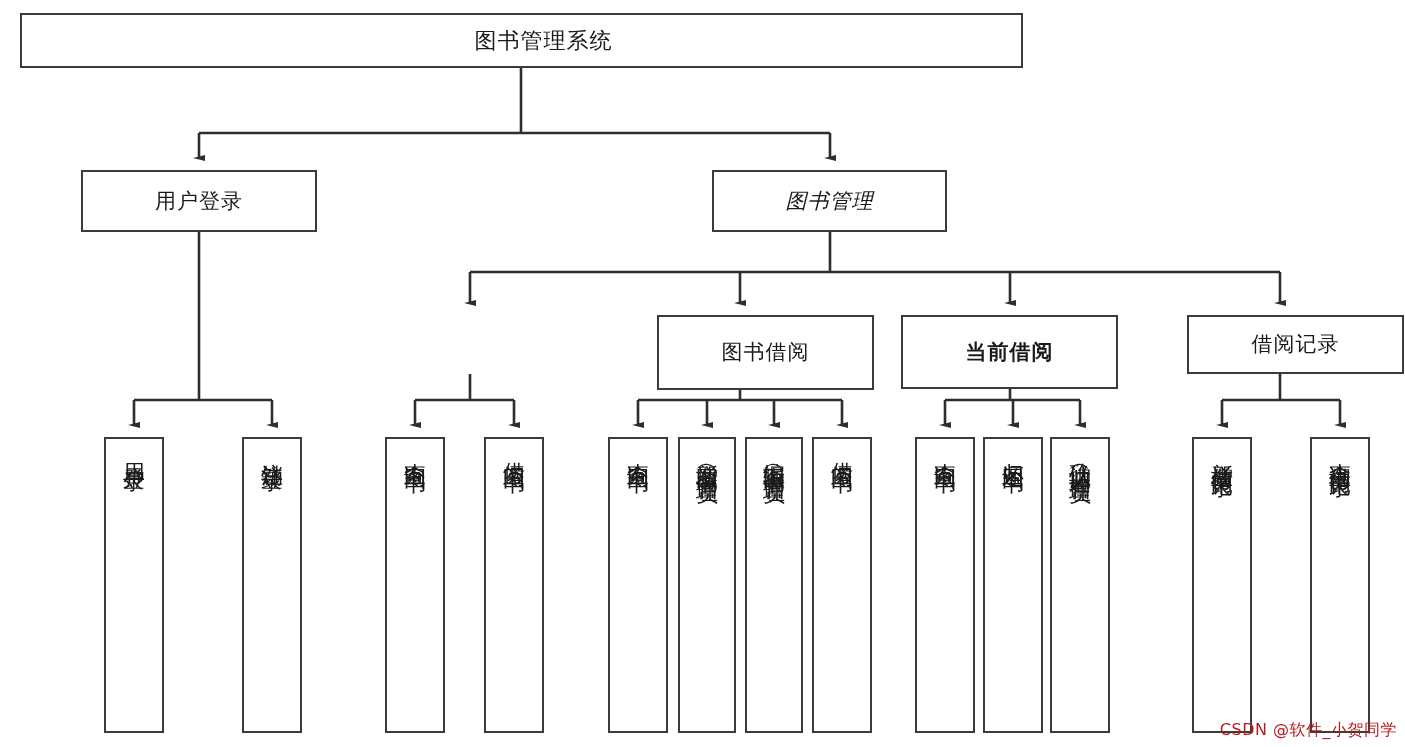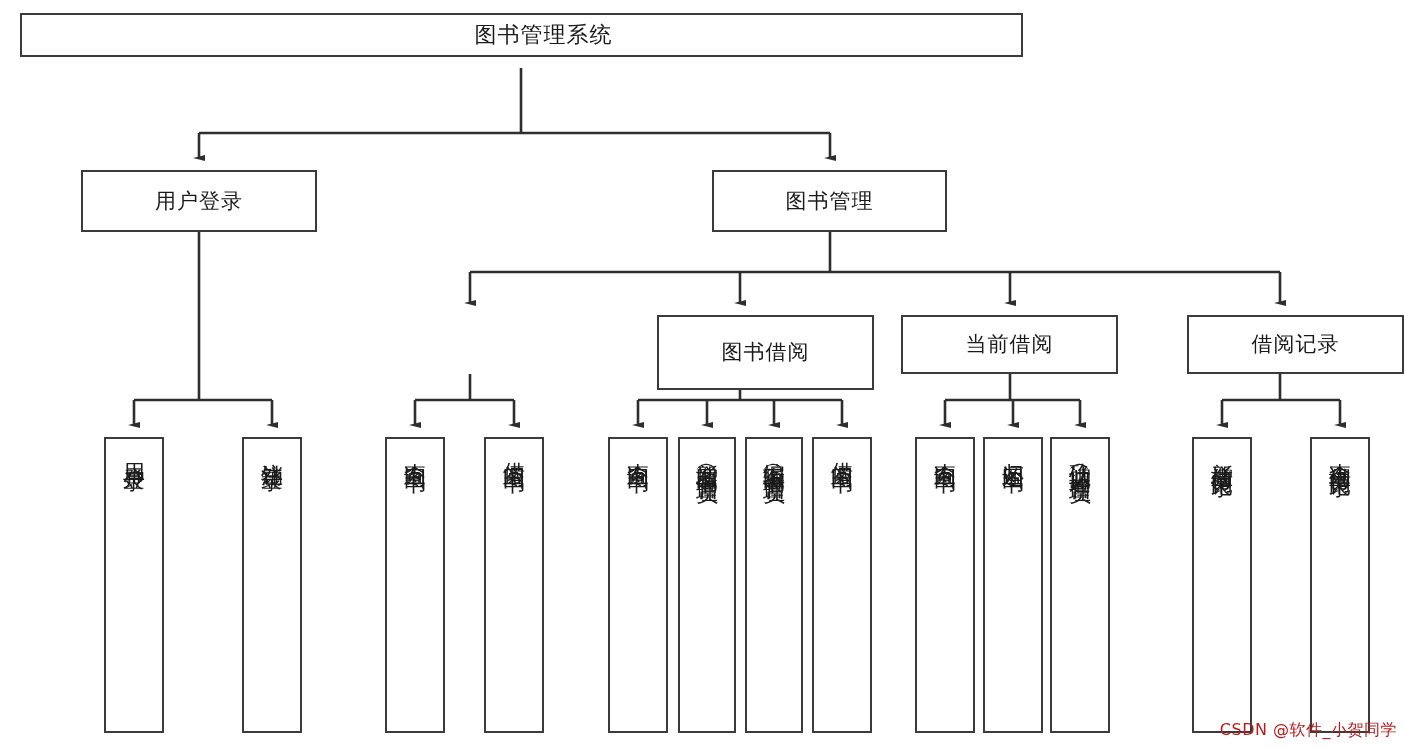--- a/index.html
+++ b/index.html
@@ -122,35 +122,35 @@
       <path d="M1013,400 L1013,425" marker-end="url(#arrow)"></path>
       <path d="M1080,400 L1080,425" marker-end="url(#arrow)"></path>
 
       <path d="M1280,374 L1280,400"></path>
       <path d="M1222,400 L1340,400"></path>
       <path d="M1222,400 L1222,425" marker-end="url(#arrow)"></path>
       <path d="M1340,400 L1340,425" marker-end="url(#arrow)"></path>
     </g>
   </svg>
 
-  <div class="node root h" style="left:20px; top:13px; width:1003px; height:44px;padding-left:44px;">
+  <div class="node root h" style="left:20px; top:13px; width:1003px; height:55px;padding-left:44px;">
     <span class="label">图书管理系统</span>
   </div>
 
   <div class="node h" style="left:81px; top:170px; width:236px; height:62px;">
     <span class="label">用户登录</span>
   </div>
-  <div class="node h" style="left:712px; top:170px; width:235px; height:62px;">
+  <div class="node h" style="left:712px; top:170px; width:235px; height:62px;font-style:italic;">
     <span class="label">图书管理</span>
   </div>
 
   <div class="node h" style="left:657px; top:315px; width:217px; height:75px;">
     <span class="label">图书借阅</span>
   </div>
-  <div class="node h" style="left:901px; top:315px; width:217px; height:59px;">
+  <div class="node h" style="left:901px; top:315px; width:217px; height:74px;font-weight:bold;">
     <span class="label">当前借阅</span>
   </div>
   <div class="node h" style="left:1171px; top:315px; width:217px; height:59px;margin-left:16px;">
     <span class="label">借阅记录</span>
   </div>
 
   <div class="node v" style="left:104px; top:437px; width:60px; height:296px;">
     <span class="label">用户登录</span>
   </div>
   <div class="node v" style="left:242px; top:437px; width:60px; height:296px;">

